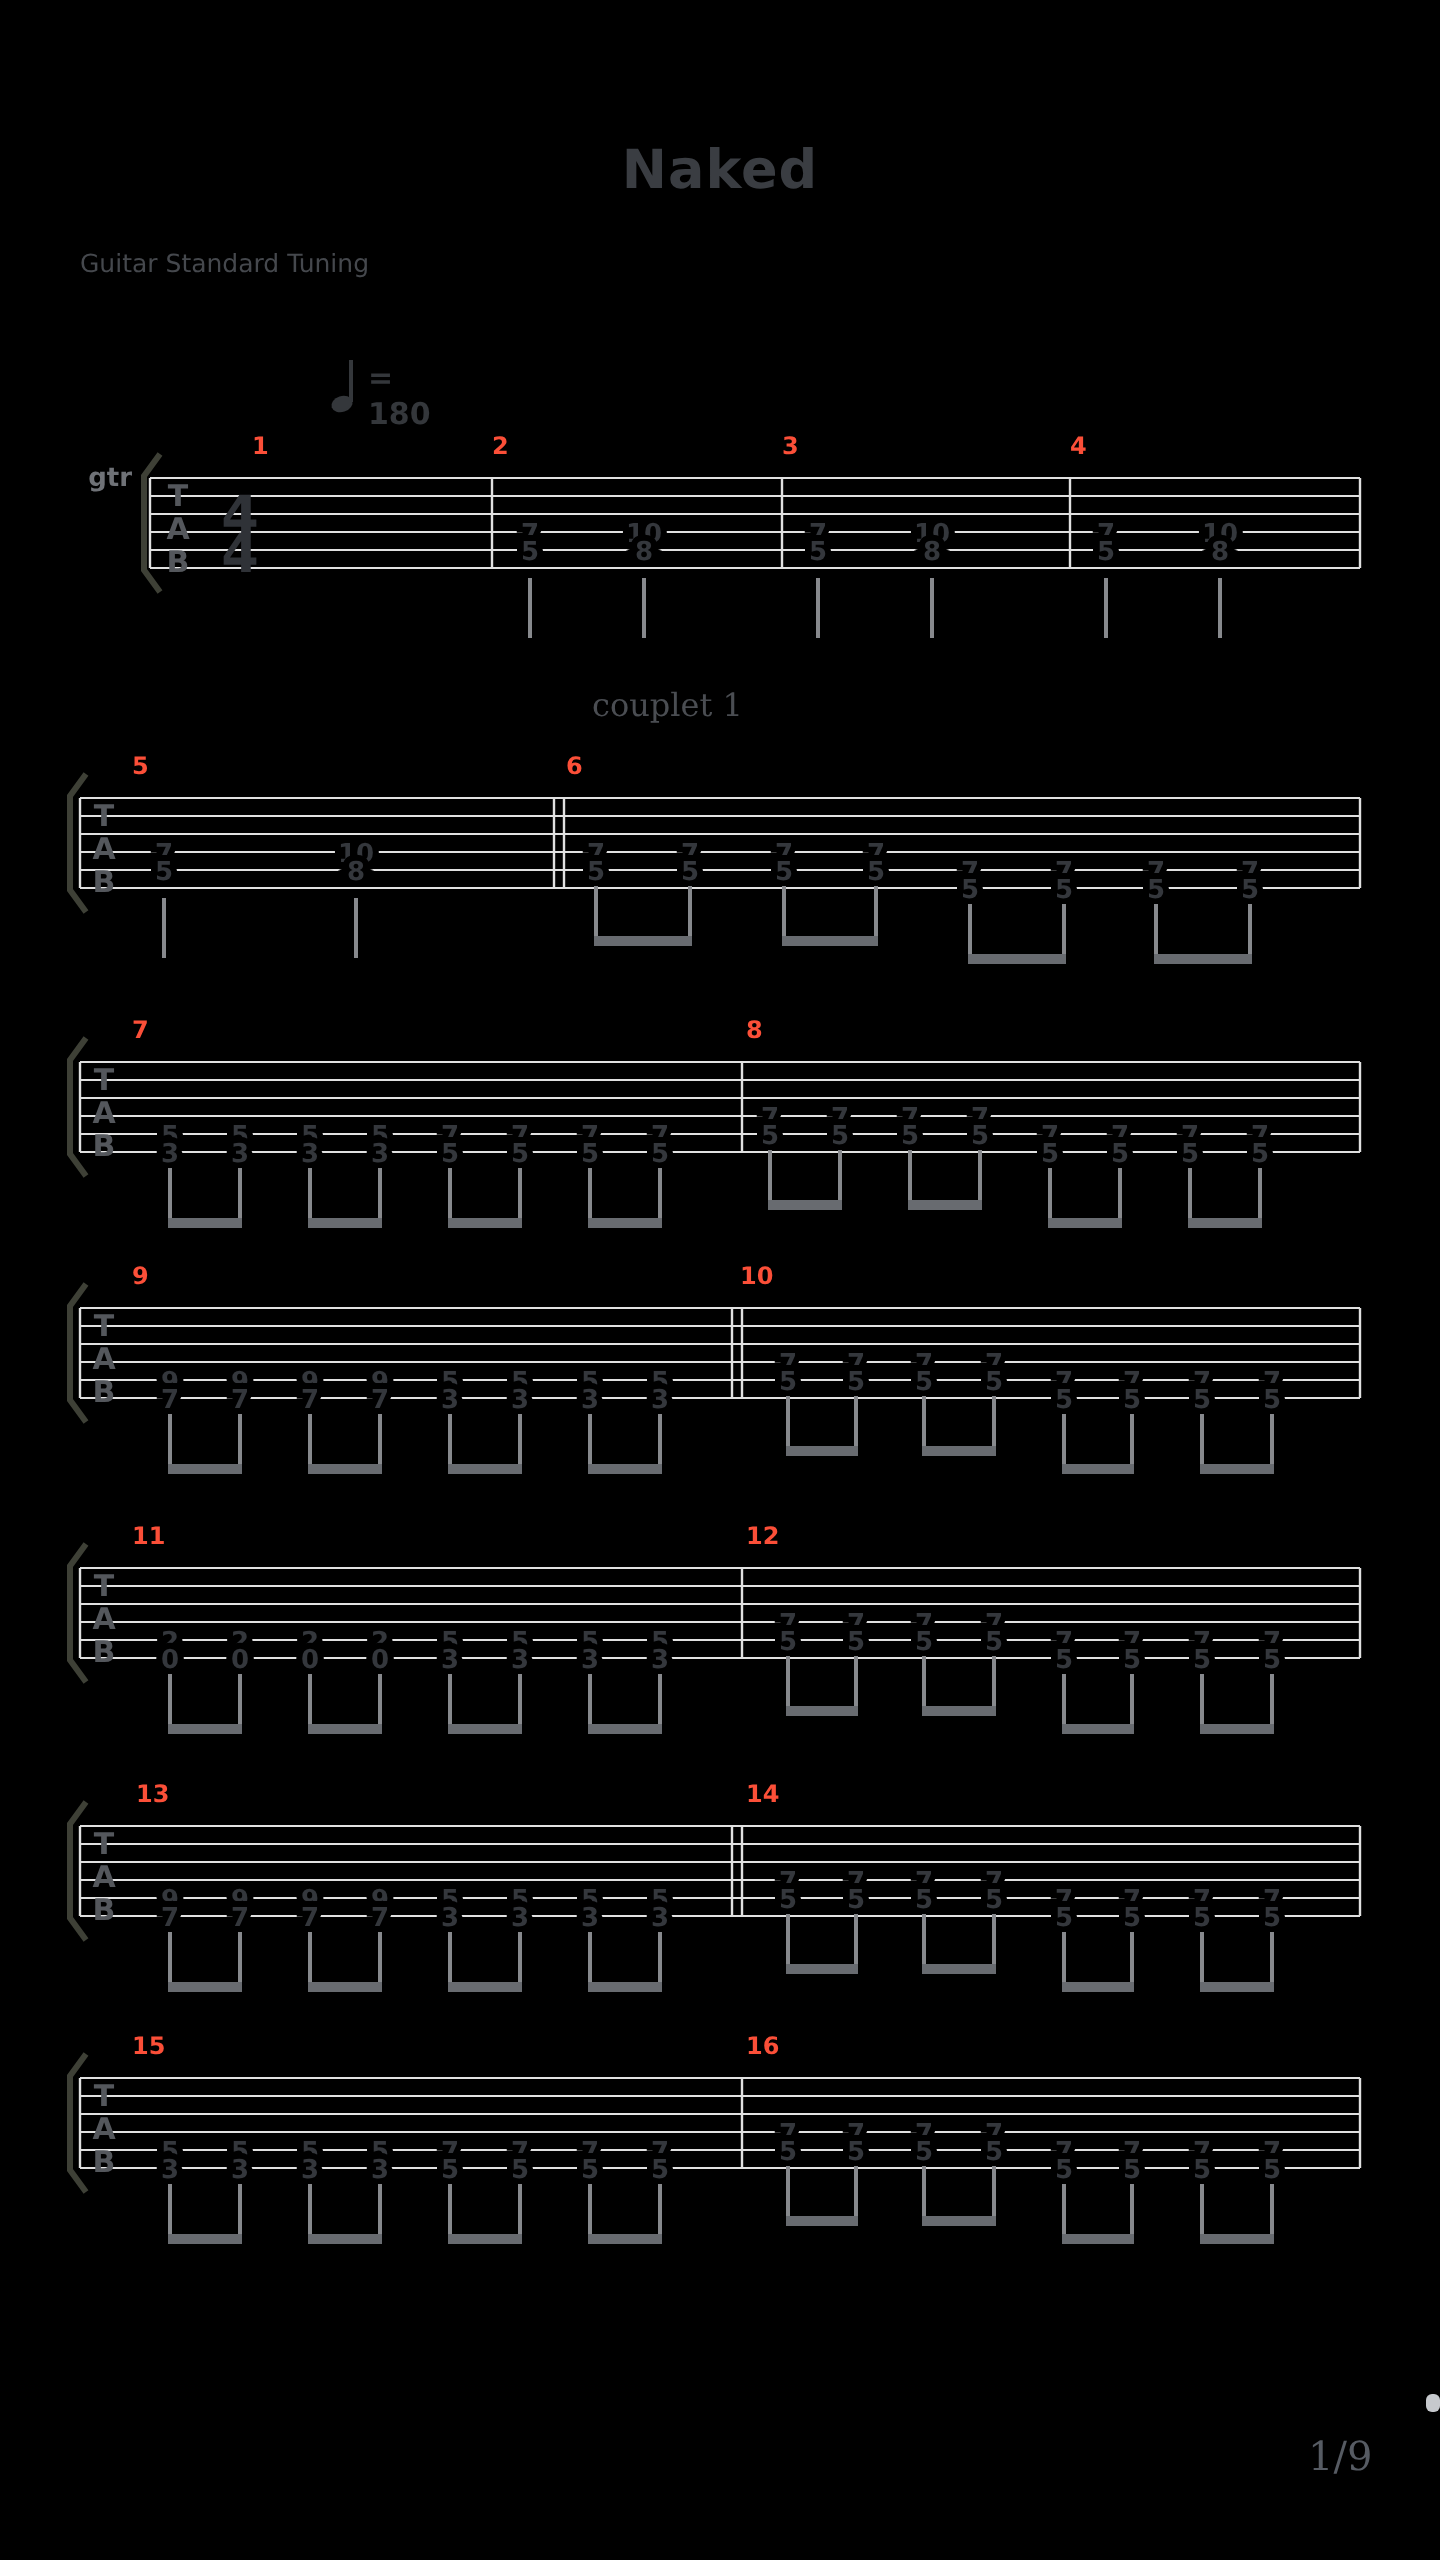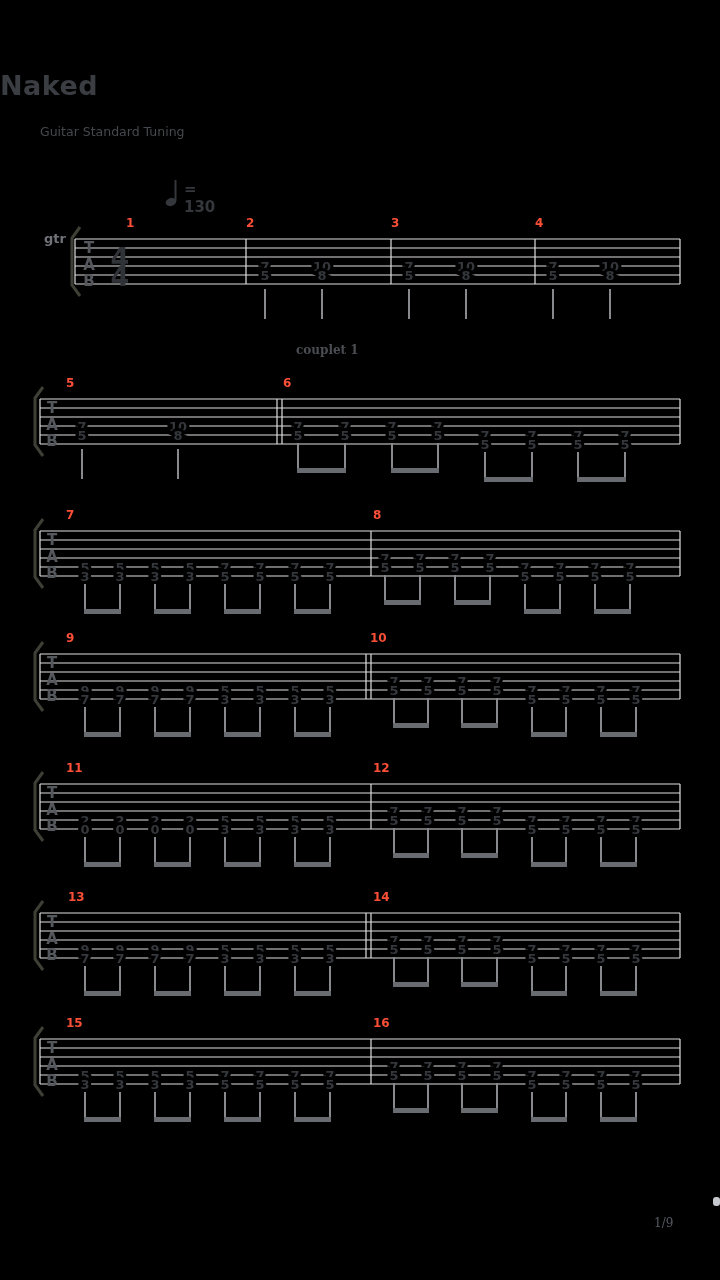--- a/index.html
+++ b/index.html
@@ -1,45 +1,45 @@
 <!DOCTYPE html>
 <html><head>
 <meta charset="utf-8">
 <style>
   html,body{margin:0;padding:0;background:#000;}
   .page{position:relative;width:720px;height:1280px;background:#000;overflow:hidden;
         font-family:"DejaVu Sans",sans-serif;}
-  .title{position:absolute;left:0;top:70px;width:720px;
+  .title{position:absolute;left:0;top:70px;width:720px;text-align:center;
          font-size:27px;font-weight:bold;color:#3a3d42;letter-spacing:.5px;}
   .tuning{position:absolute;left:40px;top:124px;font-size:12.5px;font-weight:normal;color:#45484d;}
   .tempo{position:absolute;left:164px;top:176px;height:32px;color:#34373b;}
   .tempo svg{position:absolute;left:0;top:2px;}
   .tempo .val{position:absolute;left:20px;top:4px;font-size:15px;font-weight:bold;}
   .section{position:absolute;left:296px;top:343px;font-family:"DejaVu Serif",serif;
-           font-size:12px;font-weight:bold;color:#4a4d52;}
+           font-size:16px;font-weight:normal;color:#4a4d52;}
   .pageno{position:absolute;left:654px;top:1216px;font-family:"DejaVu Serif",serif;
-          font-size:12px;color:#565b63;}
+          font-size:20px;color:#565b63;}
   .scroll-thumb{position:absolute;right:0;top:1197px;width:7px;height:9px;
                 background:#c6c9cd;border-radius:3px;}
   #score-svg{position:absolute;left:0;top:0;}
   #score-svg text{font-family:"DejaVu Sans",sans-serif;}
 </style>
 </head>
 <body>
 
 <div class="page">
   <div class="title">Naked</div>
   <div class="tuning">Guitar Standard Tuning</div>
 
   <div class="tempo">
     <svg width="18" height="30" viewBox="0 0 18 30">
       <line x1="11.5" y1="2" x2="11.5" y2="23" stroke="#34373b" stroke-width="2"></line>
       <ellipse cx="7" cy="24" rx="5.4" ry="4" fill="#34373b" transform="rotate(-18 7 24)"></ellipse>
     </svg>
-    <span class="val">= 130</span>
+    <span class="val">= 180</span>
   </div>
 
   <svg id="score-svg" width="720" height="1280" viewBox="0 0 720 1280">
       <path d="M 80 227 L 72 238 L 72 285 L 80 296" fill="none" stroke="#3e4036" stroke-width="3"></path>
       <line x1="75" y1="239" x2="680" y2="239" stroke="#e0e0e0" stroke-width="1"></line>
       <line x1="75" y1="248" x2="680" y2="248" stroke="#e0e0e0" stroke-width="1"></line>
       <line x1="75" y1="257" x2="680" y2="257" stroke="#e0e0e0" stroke-width="1"></line>
       <line x1="75" y1="266" x2="680" y2="266" stroke="#e0e0e0" stroke-width="1"></line>
       <line x1="75" y1="275" x2="680" y2="275" stroke="#e0e0e0" stroke-width="1"></line>
       <line x1="75" y1="284" x2="680" y2="284" stroke="#e0e0e0" stroke-width="1"></line>

